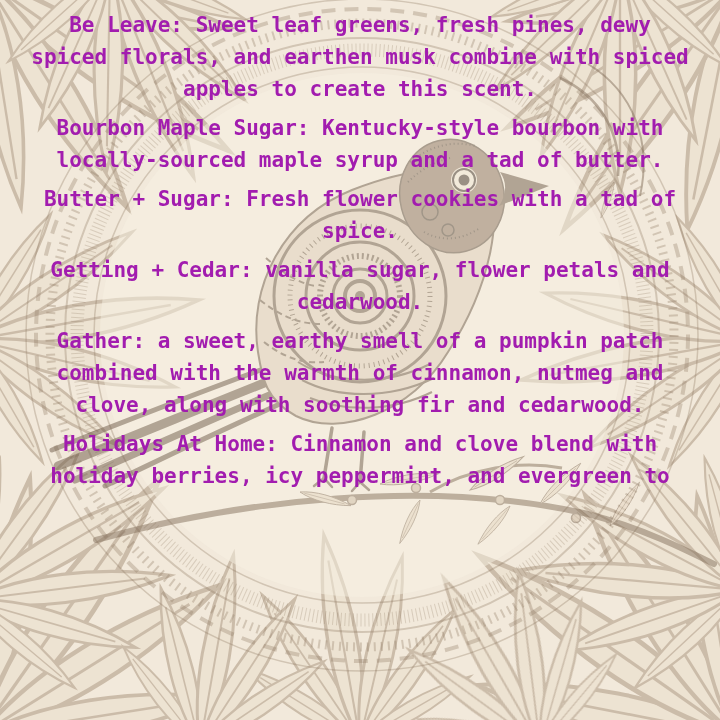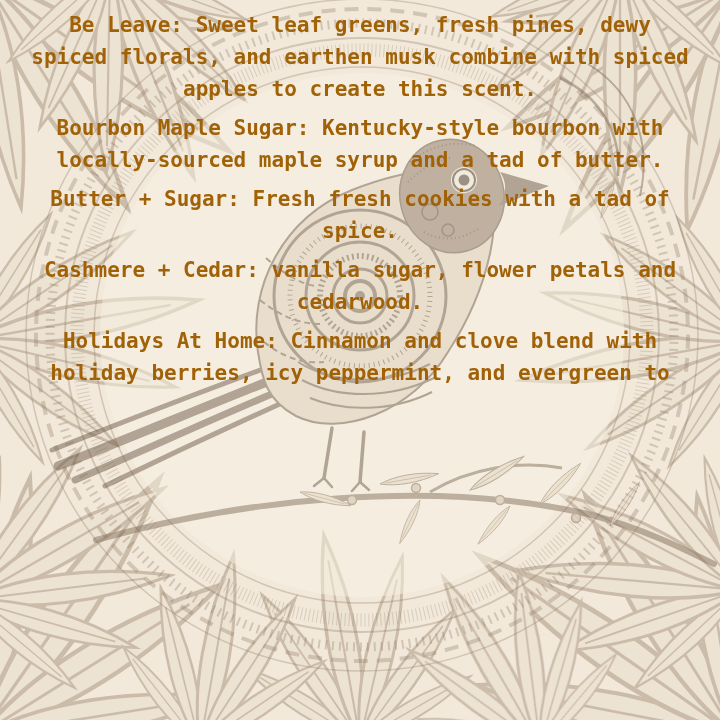--- a/index.html
+++ b/index.html
@@ -27,21 +27,21 @@
     width: 720px;
     height: 720px;
     z-index: 1;
     box-sizing: border-box;
     padding: 9px 10px 0 10px;
   }
   .scent {
     font-weight: bold;
     font-size: 21px;
     line-height: 32px;
-    color: #a16207;
+    color: #a21caf;
     text-align: center;
     white-space: pre-line;
     margin: 0 0 7px 0;
   }
 </style>
 </head>
 <body>
 
 <svg class="art-layer" viewBox="0 0 720 720" aria-hidden="true">
   <defs>
@@ -169,19 +169,22 @@
     </g>
   </g>
 </svg>
 
 <div class="text-layer">
   <div class="scent">Be Leave: Sweet leaf greens, fresh pines, dewy
 spiced florals, and earthen musk combine with spiced
 apples to create this scent.</div>
   <div class="scent">Bourbon Maple Sugar: Kentucky-style bourbon with
 locally-sourced maple syrup and a tad of butter.</div>
-  <div class="scent">Butter + Sugar: Fresh fresh cookies with a tad of
+  <div class="scent">Butter + Sugar: Fresh flower cookies with a tad of
 spice.</div>
-  <div class="scent">Cashmere + Cedar: vanilla sugar, flower petals and
+  <div class="scent">Getting + Cedar: vanilla sugar, flower petals and
 cedarwood.</div>
+  <div class="scent">Gather: a sweet, earthy smell of a pumpkin patch
+combined with the warmth of cinnamon, nutmeg and
+clove, along with soothing fir and cedarwood.</div>
   <div class="scent">Holidays At Home: Cinnamon and clove blend with
 holiday berries, icy peppermint, and evergreen to</div>
 </div>
 
 </body></html>

